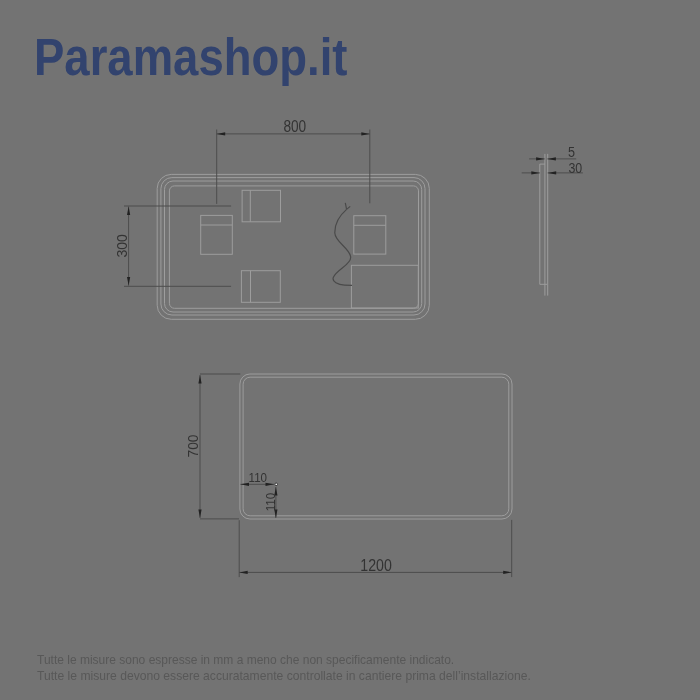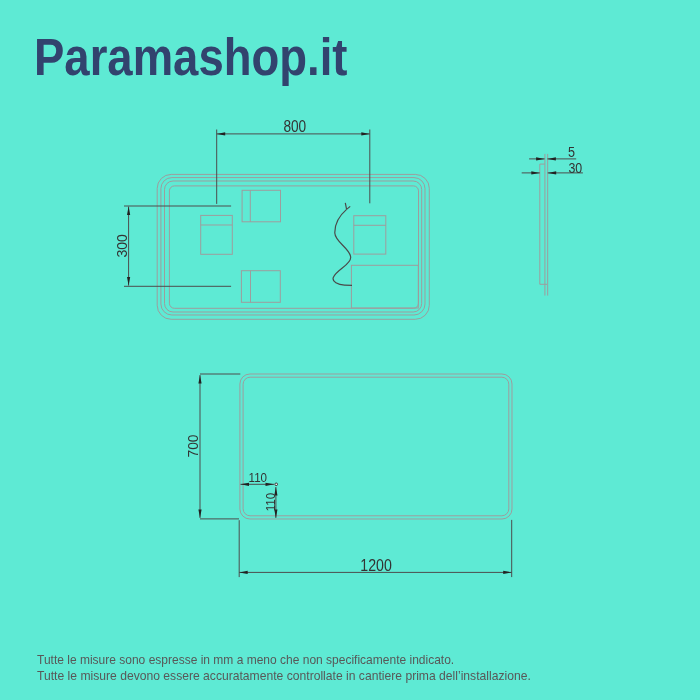--- a/index.html
+++ b/index.html
@@ -1,16 +1,16 @@
 <!DOCTYPE html>
 <html><head>
 <meta charset="utf-8">
 <style>
   html,body{margin:0;padding:0;background:#ffffff;}
-  .page{position:relative;width:700px;height:700px;background:#5eead4;overflow:hidden;
+  .page{position:relative;width:700px;height:700px;background:#737373;overflow:hidden;
         font-family:"Liberation Sans", sans-serif;}
   svg{position:absolute;left:0;top:0;}
   text{font-family:"Liberation Sans", sans-serif;}
 </style>
 </head>
 <body>
 <div class="page">
 <svg width="700" height="700" viewBox="0 0 700 700">
 
   <text x="34" y="74.8" font-size="51" font-weight="bold" fill="#32436e" textLength="313.5" lengthAdjust="spacingAndGlyphs">Paramashop.it</text>

